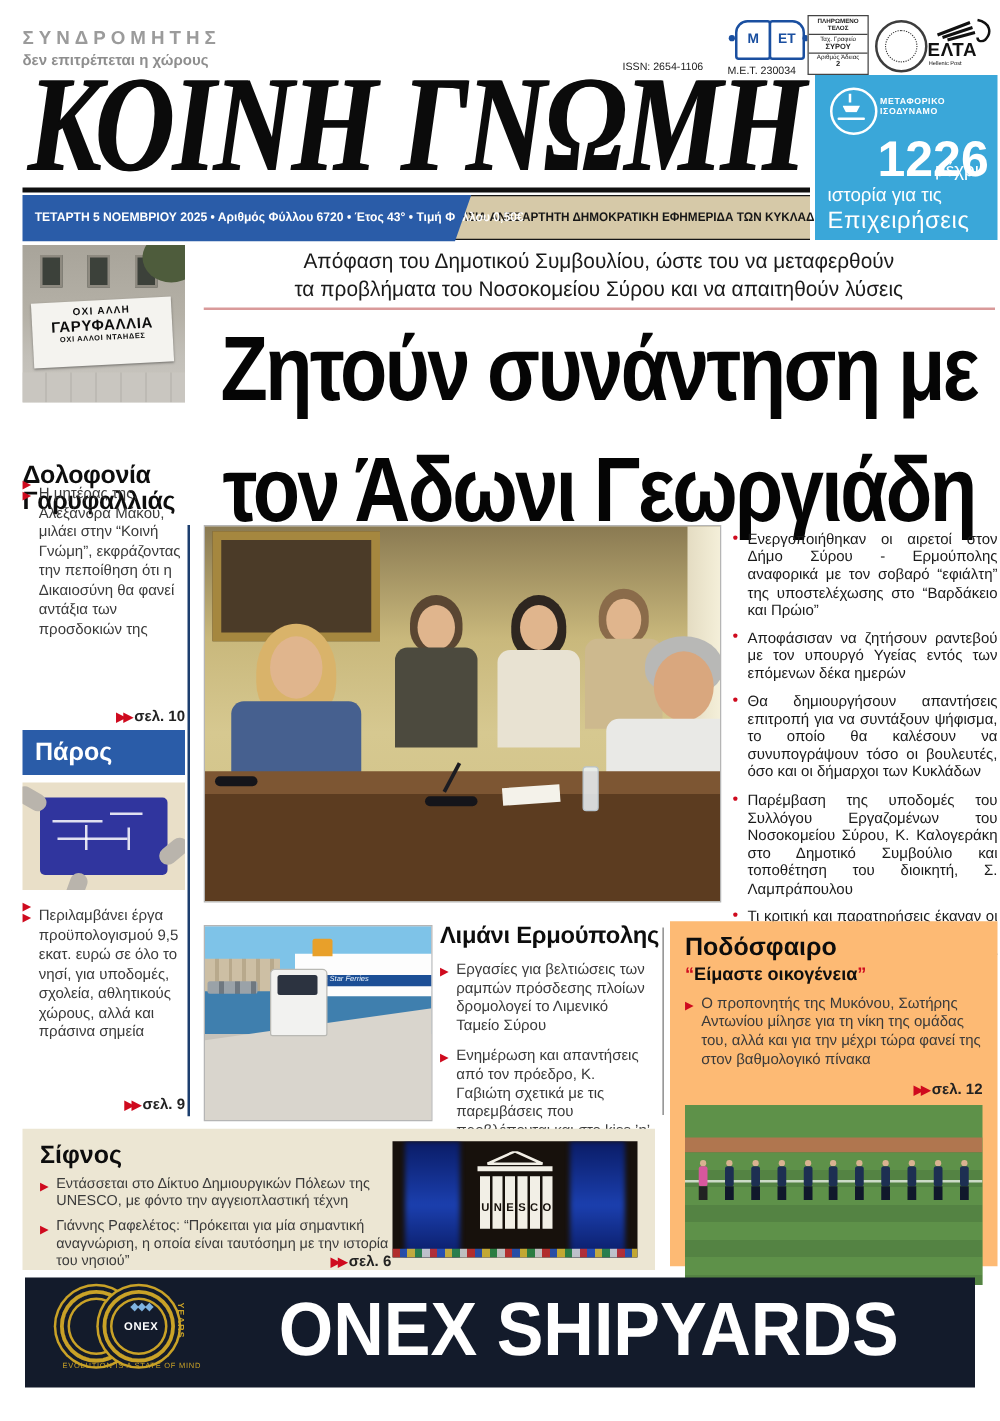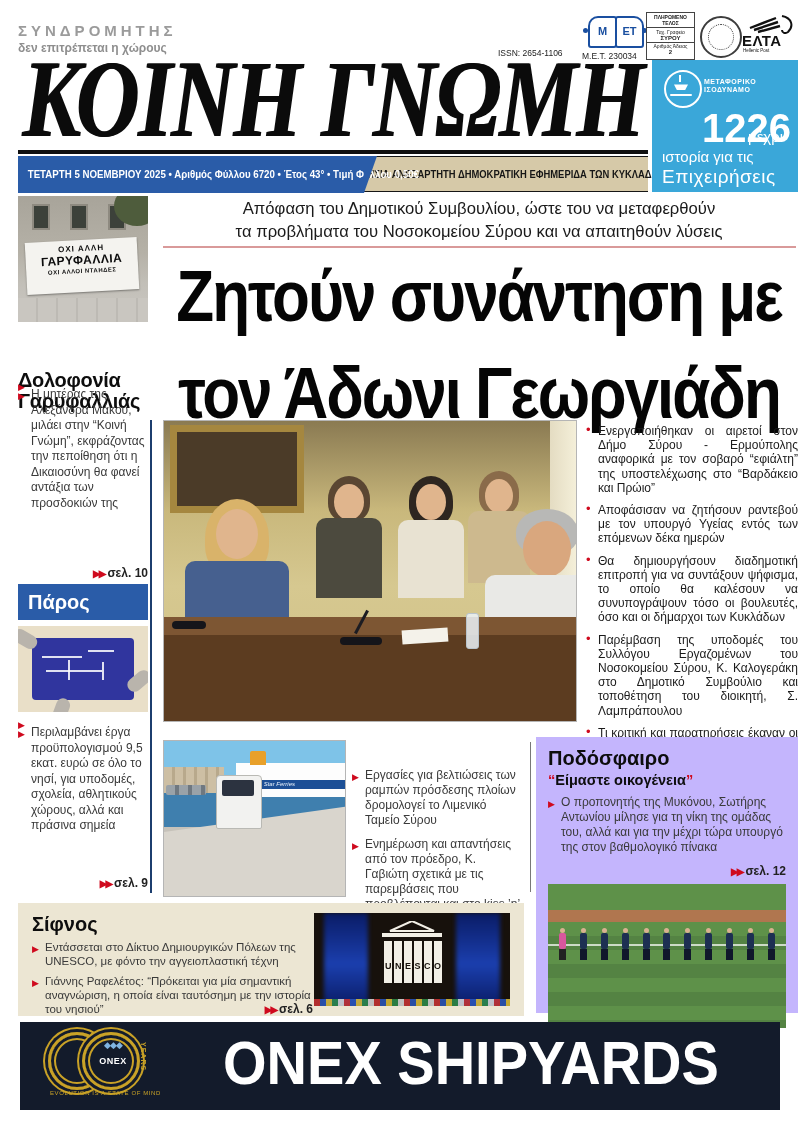--- a/index.html
+++ b/index.html
@@ -119,21 +119,21 @@
   .pp-bus{position:absolute;left:52px;top:34px;width:44px;height:52px;background:#f2f2f0;border-radius:4px 4px 2px 2px;border:1px solid #b9b9b4;}
   .pp-shield{position:absolute;left:5px;top:4px;width:32px;height:16px;background:#2c3340;border-radius:2px;}
   .pp-cars{position:absolute;left:2px;top:44px;width:40px;height:10px;background:repeating-linear-gradient(90deg,#9aa2a8 0 9px,#6f7880 9px 13px);border-radius:2px;}
   .pp-hill{position:absolute;left:0;top:26px;width:60px;height:26px;background:repeating-linear-gradient(90deg,#cdbfa4 0 8px,#b8a98c 8px 11px);}
   .ptitle{left:352px;top:738px;width:180px;font-size:19px;font-weight:800;color:#0d0d0d;letter-spacing:-.2px;}
   .pbullets{left:352px;top:768px;width:170px;}
   .pbullets .bullet{font-size:12px;line-height:15px;}
   .pdiv{left:530px;top:742px;width:1px;height:150px;background:#777;}
 
   
-  .fbox{left:536px;top:737px;width:262px;height:276px;background:#c4b5fd;box-sizing:border-box;padding:10px 12px;}
+  .fbox{left:536px;top:737px;width:262px;height:276px;background:#fdba74;box-sizing:border-box;padding:10px 12px;}
   .ftitle{font-size:20px;font-weight:800;color:#0d0d0d;}
   .fsub{font-size:14.5px;font-weight:800;margin-top:2px;color:#0d0d0d;}
   .fsub .q{color:#cf0a1e;}
   .fbox .bullet{margin-top:7px;font-size:12px;line-height:15px;}
   .fpage{text-align:right;margin-top:2px;}
   .fphoto{position:relative;margin-top:6px;width:238px;height:144px;background:#5e9149;overflow:hidden;}
   .fp-ads{position:absolute;left:0;top:0;width:100%;height:26px;background:#e9e9e6;}
   .fp-ad{position:absolute;top:5px;height:14px;border-radius:2px;opacity:.7;}
   .fp-adtext{position:absolute;right:4px;top:7px;font-size:8px;font-weight:bold;font-style:italic;color:#333;}
   .fp-track{position:absolute;left:0;top:26px;width:100%;height:12px;background:#b0764f;}
@@ -318,49 +318,50 @@
     <div class="mp-micarm" style="left:196px;bottom:86px;"></div>
     <div class="mp-mic" style="left:176px;bottom:76px;"></div>
     <div class="mp-mic" style="left:8px;bottom:92px;width:34px;"></div>
     <div class="mp-paper" style="left:238px;bottom:78px;"></div>
     <div class="mp-bottle" style="left:302px;bottom:72px;"></div>
   </div>
 
   <div class="abs rcol">
     <div class="rbullet"><span class="dot">•</span><span>Ενεργοποιήθηκαν οι αιρετοί στον Δήμο Σύρου - Ερμούπολης αναφορικά με τον σοβαρό “εφιάλτη” της υποστελέχωσης στο “Βαρδάκειο και Πρώιο”</span></div>
     <div class="rbullet"><span class="dot">•</span><span>Αποφάσισαν να ζητήσουν ραντεβού με τον υπουργό Υγείας εντός των επόμενων δέκα ημερών</span></div>
-    <div class="rbullet"><span class="dot">•</span><span>Θα δημιουργήσουν διαδημοτική επιτροπή για να συντάξουν ψήφισμα, το οποίο θα καλέσουν να συνυπογράψουν τόσο οι βουλευτές, όσο και οι δήμαρχοι των Κυκλάδων</span></div>
+    <div class="rbullet"><span class="dot">•</span><span>Θα δημιουργήσουν απαντήσεις επιτροπή για να συντάξουν ψήφισμα, το οποίο θα καλέσουν να συνυπογράψουν τόσο οι βουλευτές, όσο και οι δήμαρχοι των Κυκλάδων</span></div>
     <div class="rbullet"><span class="dot">•</span><span>Παρέμβαση της υποδομές του Συλλόγου Εργαζομένων του Νοσοκομείου Σύρου, Κ. Καλογεράκη στο Δημοτικό Συμβούλιο και τοποθέτηση του διοικητή, Σ. Λαμπράπουλου</span></div>
     <div class="rbullet" style="margin-bottom:0;"><span class="dot">•</span><span>Τι κριτική και παρατηρήσεις έκαναν οι επικεφαλής των παρατάξεων και ο δήμαρχος Σύρου - Ερμούπολης</span></div>
     <div class="rpage pref"><span class="arr">▶▶</span><span>σελ. 11</span></div>
   </div>
 
   <div class="abs pphoto">
     <div class="pp-hill"></div>
     <div class="pp-ferry">
       <div class="pp-funnel"></div>
       <div class="pp-band">Blue Star Ferries</div>
     </div>
     <div class="pp-ramp"></div>
     <div class="pp-cars"></div>
     <div class="pp-bus">
       <div class="pp-shield"></div>
     </div>
   </div>
+  <div class="abs ptitle">Λιμάνι Ερμούπολης</div>
   <div class="abs pbullets">
     <div class="bullet"><span class="tri">▶</span><span>Εργασίες για βελτιώσεις των ραμπών πρόσδεσης πλοίων δρομολογεί το Λιμενικό Ταμείο Σύρου</span></div>
     <div class="bullet" style="margin-bottom:0;"><span class="tri">▶</span><span>Ενημέρωση και απαντήσεις από τον πρόεδρο, Κ. Γαβιώτη σχετικά με τις παρεμβάσεις που προβλέπονται και στο kiss ’n’ ride</span></div>
     <div class="rpage pref"><span class="arr">▶▶</span><span>σελ. 7</span></div>
   </div>
   <div class="abs pdiv"></div>
 
   <div class="abs fbox">
     <div class="ftitle">Ποδόσφαιρο</div>
     <div class="fsub"><span class="q">“</span><span>Είμαστε οικογένεια</span><span class="q">”</span></div>
-    <div class="bullet"><span class="tri">▶</span><span>Ο προπονητής της Μυκόνου, Σωτήρης Αντωνίου μίλησε για τη νίκη της ομάδας του, αλλά και για την μέχρι τώρα υπουργό της στον βαθμολογικό πίνακα</span></div>
+    <div class="bullet"><span class="tri">▶</span><span>Ο προπονητής της Μυκόνου, Σωτήρης Αντωνίου μίλησε για τη νίκη της ομάδας του, αλλά και για την μέχρι τώρα φανεί της στον βαθμολογικό πίνακα</span></div>
     <div class="fpage pref"><span class="arr">▶▶</span><span>σελ. 12</span></div>
     <div class="fphoto">
       <div class="fp-track"></div>
       <div class="fp-grass"></div>
       <div class="fp-line"></div>
       <div class="fp-row">
         <div class="plyr ref">
             <div class="ph"></div>
             <div class="pb"></div>
             <div class="pl"></div>

